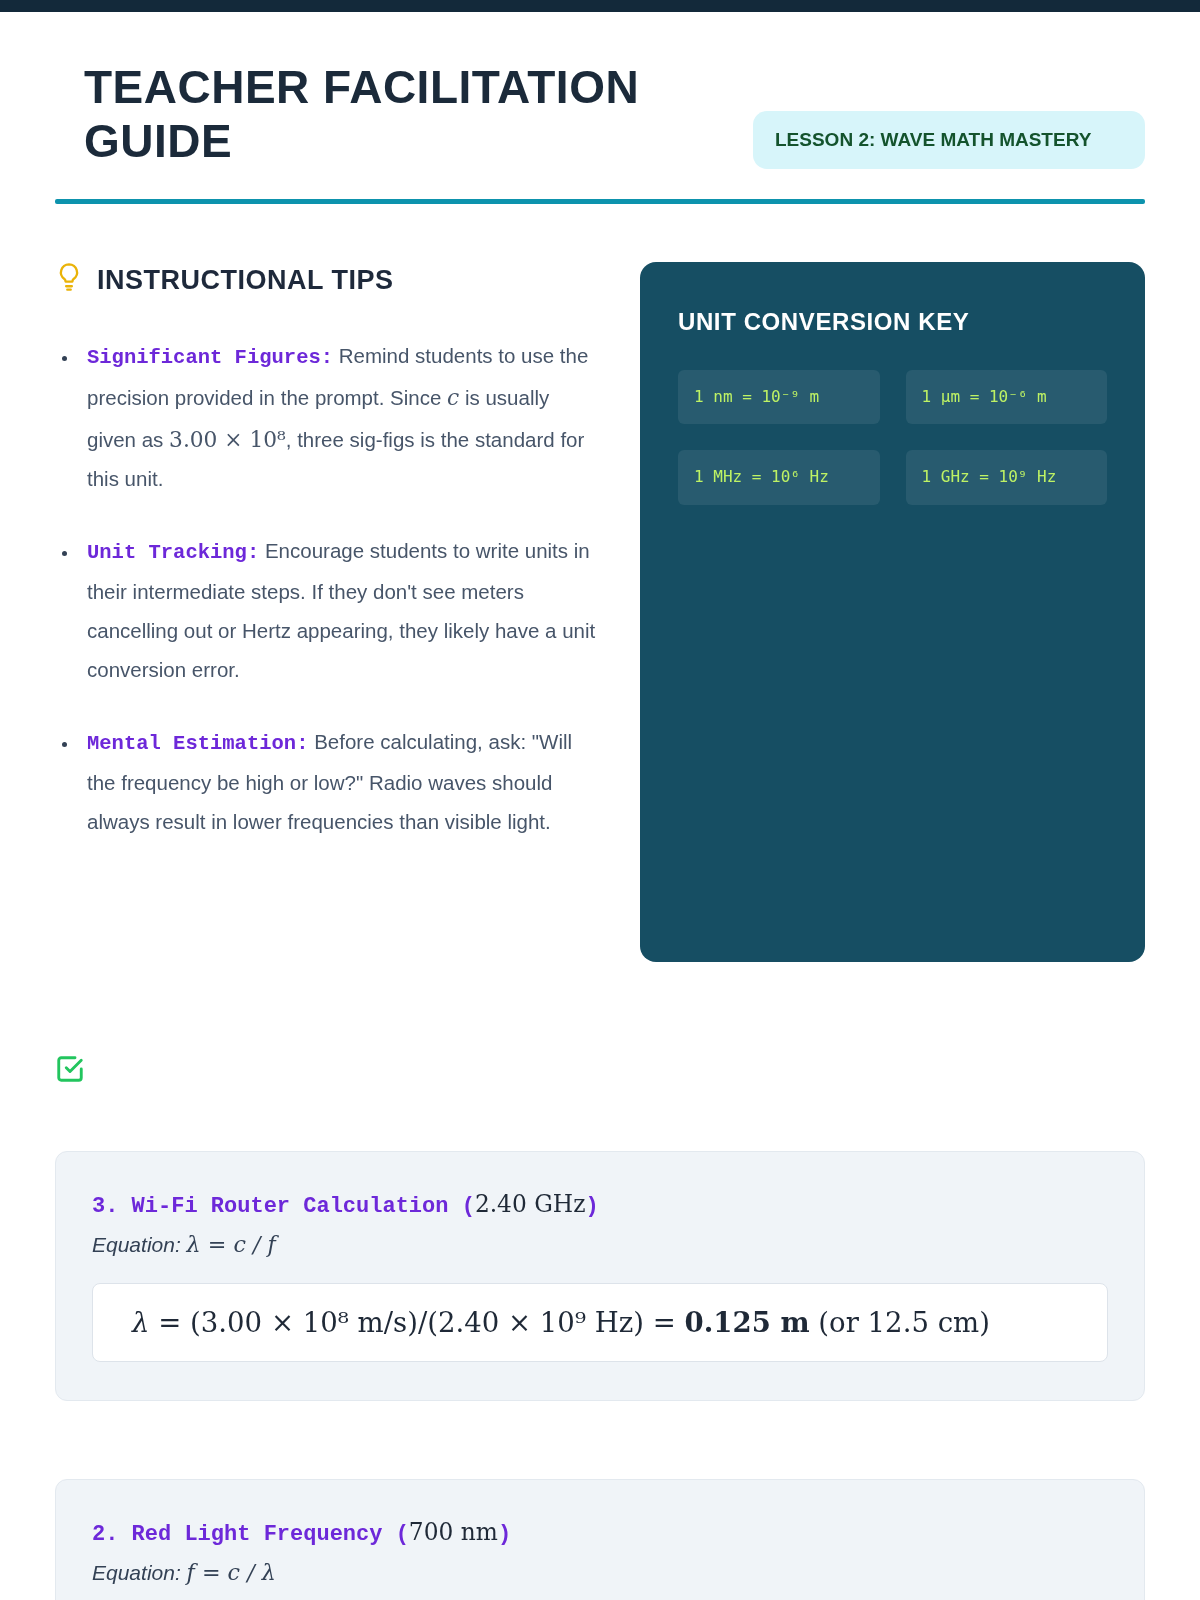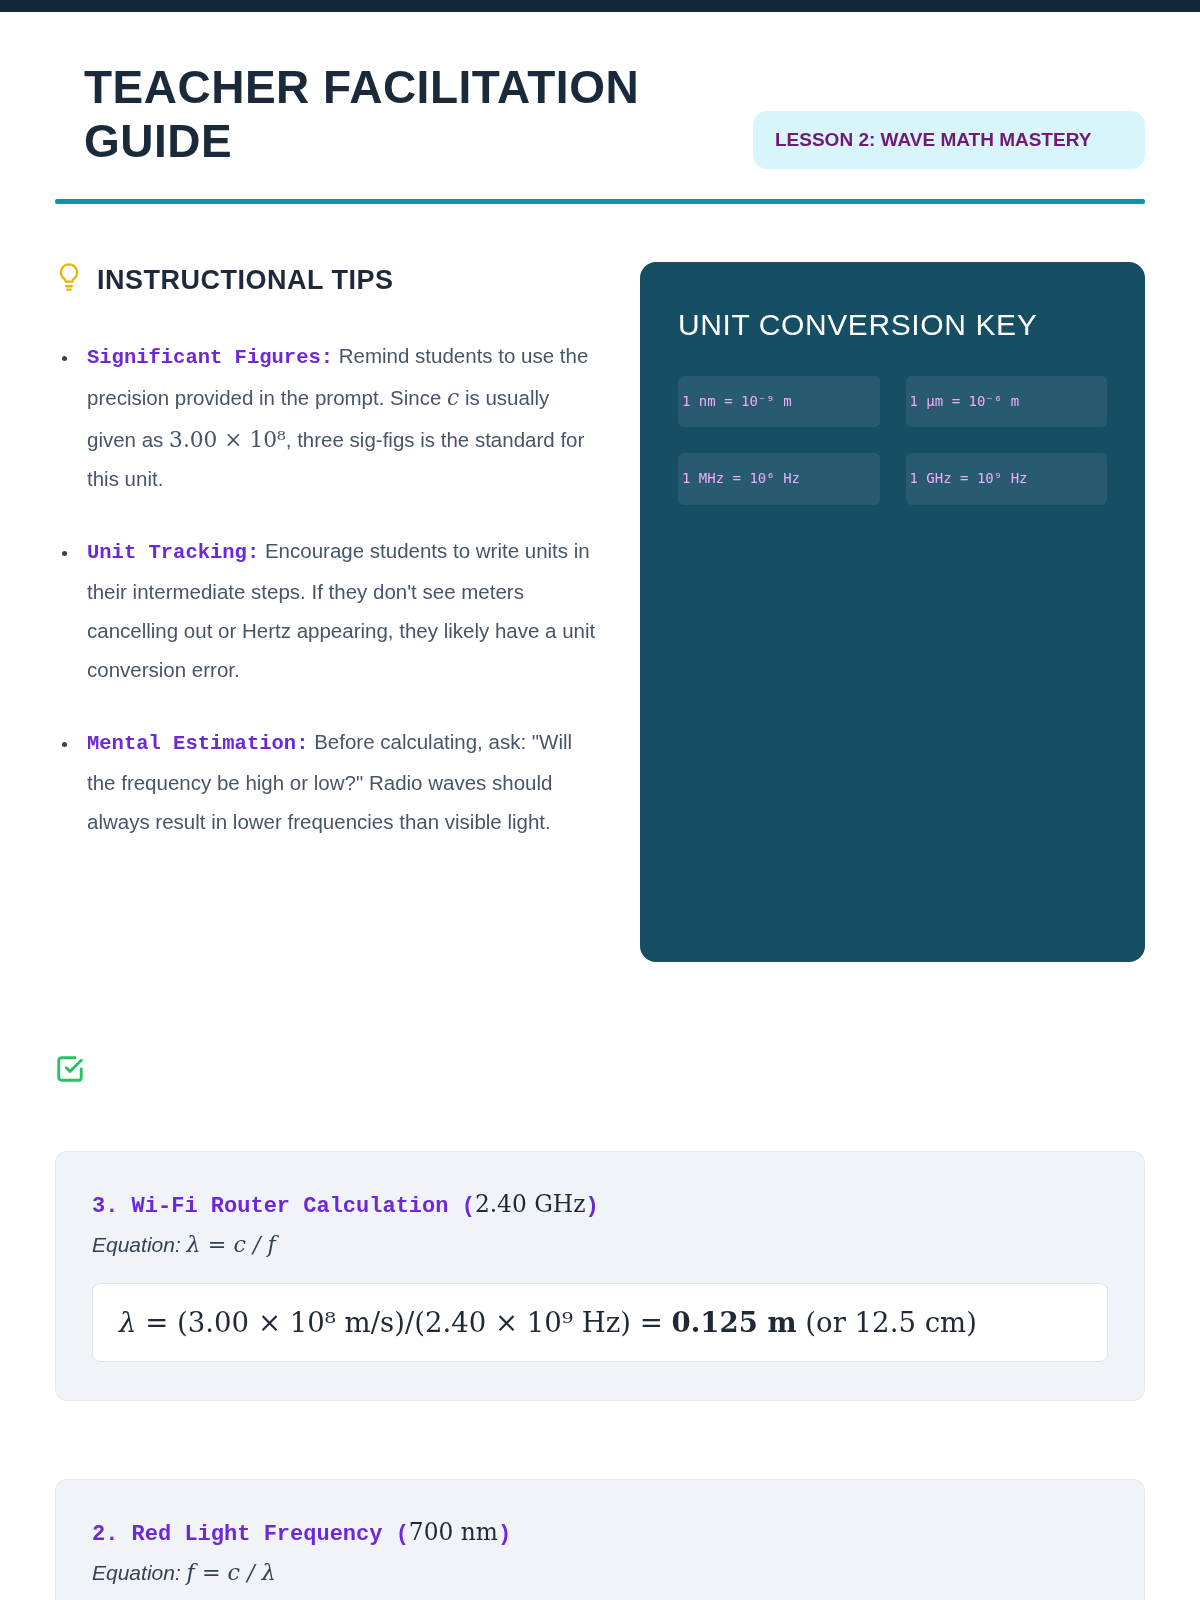--- a/index.html
+++ b/index.html
@@ -28,21 +28,21 @@
     font-size: 46px;
     font-weight: 700;
     letter-spacing: 0.5px;
     line-height: 1.18;
     color: #1b2a3a;
   }
   .lesson-badge {
     margin-top: 16px;
     width: 392px;
     background: #d7f5fa;
-    color: #701a75;
+    color: #14532d;
     font-size: 19px;
     font-weight: 700;
     line-height: 1.55;
     padding: 14px 22px;
     border-radius: 14px;
   }
   .rule {
     margin-top: 30px;
     height: 5px;
     background: #0d93ad;
@@ -88,38 +88,38 @@
   
   .conv-card {
     width: 505px;
     min-height: 700px;
     background: #164e63;
     border-radius: 16px;
     padding: 46px 38px;
     color: #ffffff;
   }
   .conv-title {
-    font-size: 30px;
-    font-weight: 400;
+    font-size: 24px;
+    font-weight: 700;
     letter-spacing: 0.6px;
   }
   .conv-grid {
     margin-top: 34px;
     display: grid;
     grid-template-columns: 1fr 1fr;
     gap: 26px;
   }
   .conv-chip {
     background: rgba(255,255,255,0.08);
     border-radius: 6px;
-    padding: 15px 4px;
+    padding: 15px 16px;
     font-family: "DejaVu Sans Mono", monospace;
-    font-size: 14px;
+    font-size: 16px;
     line-height: 1.55;
-    color: #f0abfc;
+    color: #bef264;
   }
   
   .answer-head {
     margin-top: 92px;
     display: flex;
     align-items: center;
     gap: 15px;
     font-size: 28px;
     font-weight: 700;
     letter-spacing: 0.5px;
@@ -140,21 +140,21 @@
   .equation-label {
     margin-top: 12px;
     font-size: 21px;
     color: #334155;
   }
   .solution-box {
     margin-top: 26px;
     background: #ffffff;
     border: 1px solid #dde3ea;
     border-radius: 8px;
-    padding: 20px 26px;
+    padding: 20px 39px;
     font-size: 26px;
     color: #1f2937;
     line-height: 1.35;
   }
   .icon-svg { display: block; flex: none; }
 </style>
 </head>
 <body>
 
 <div class="topbar"></div>

